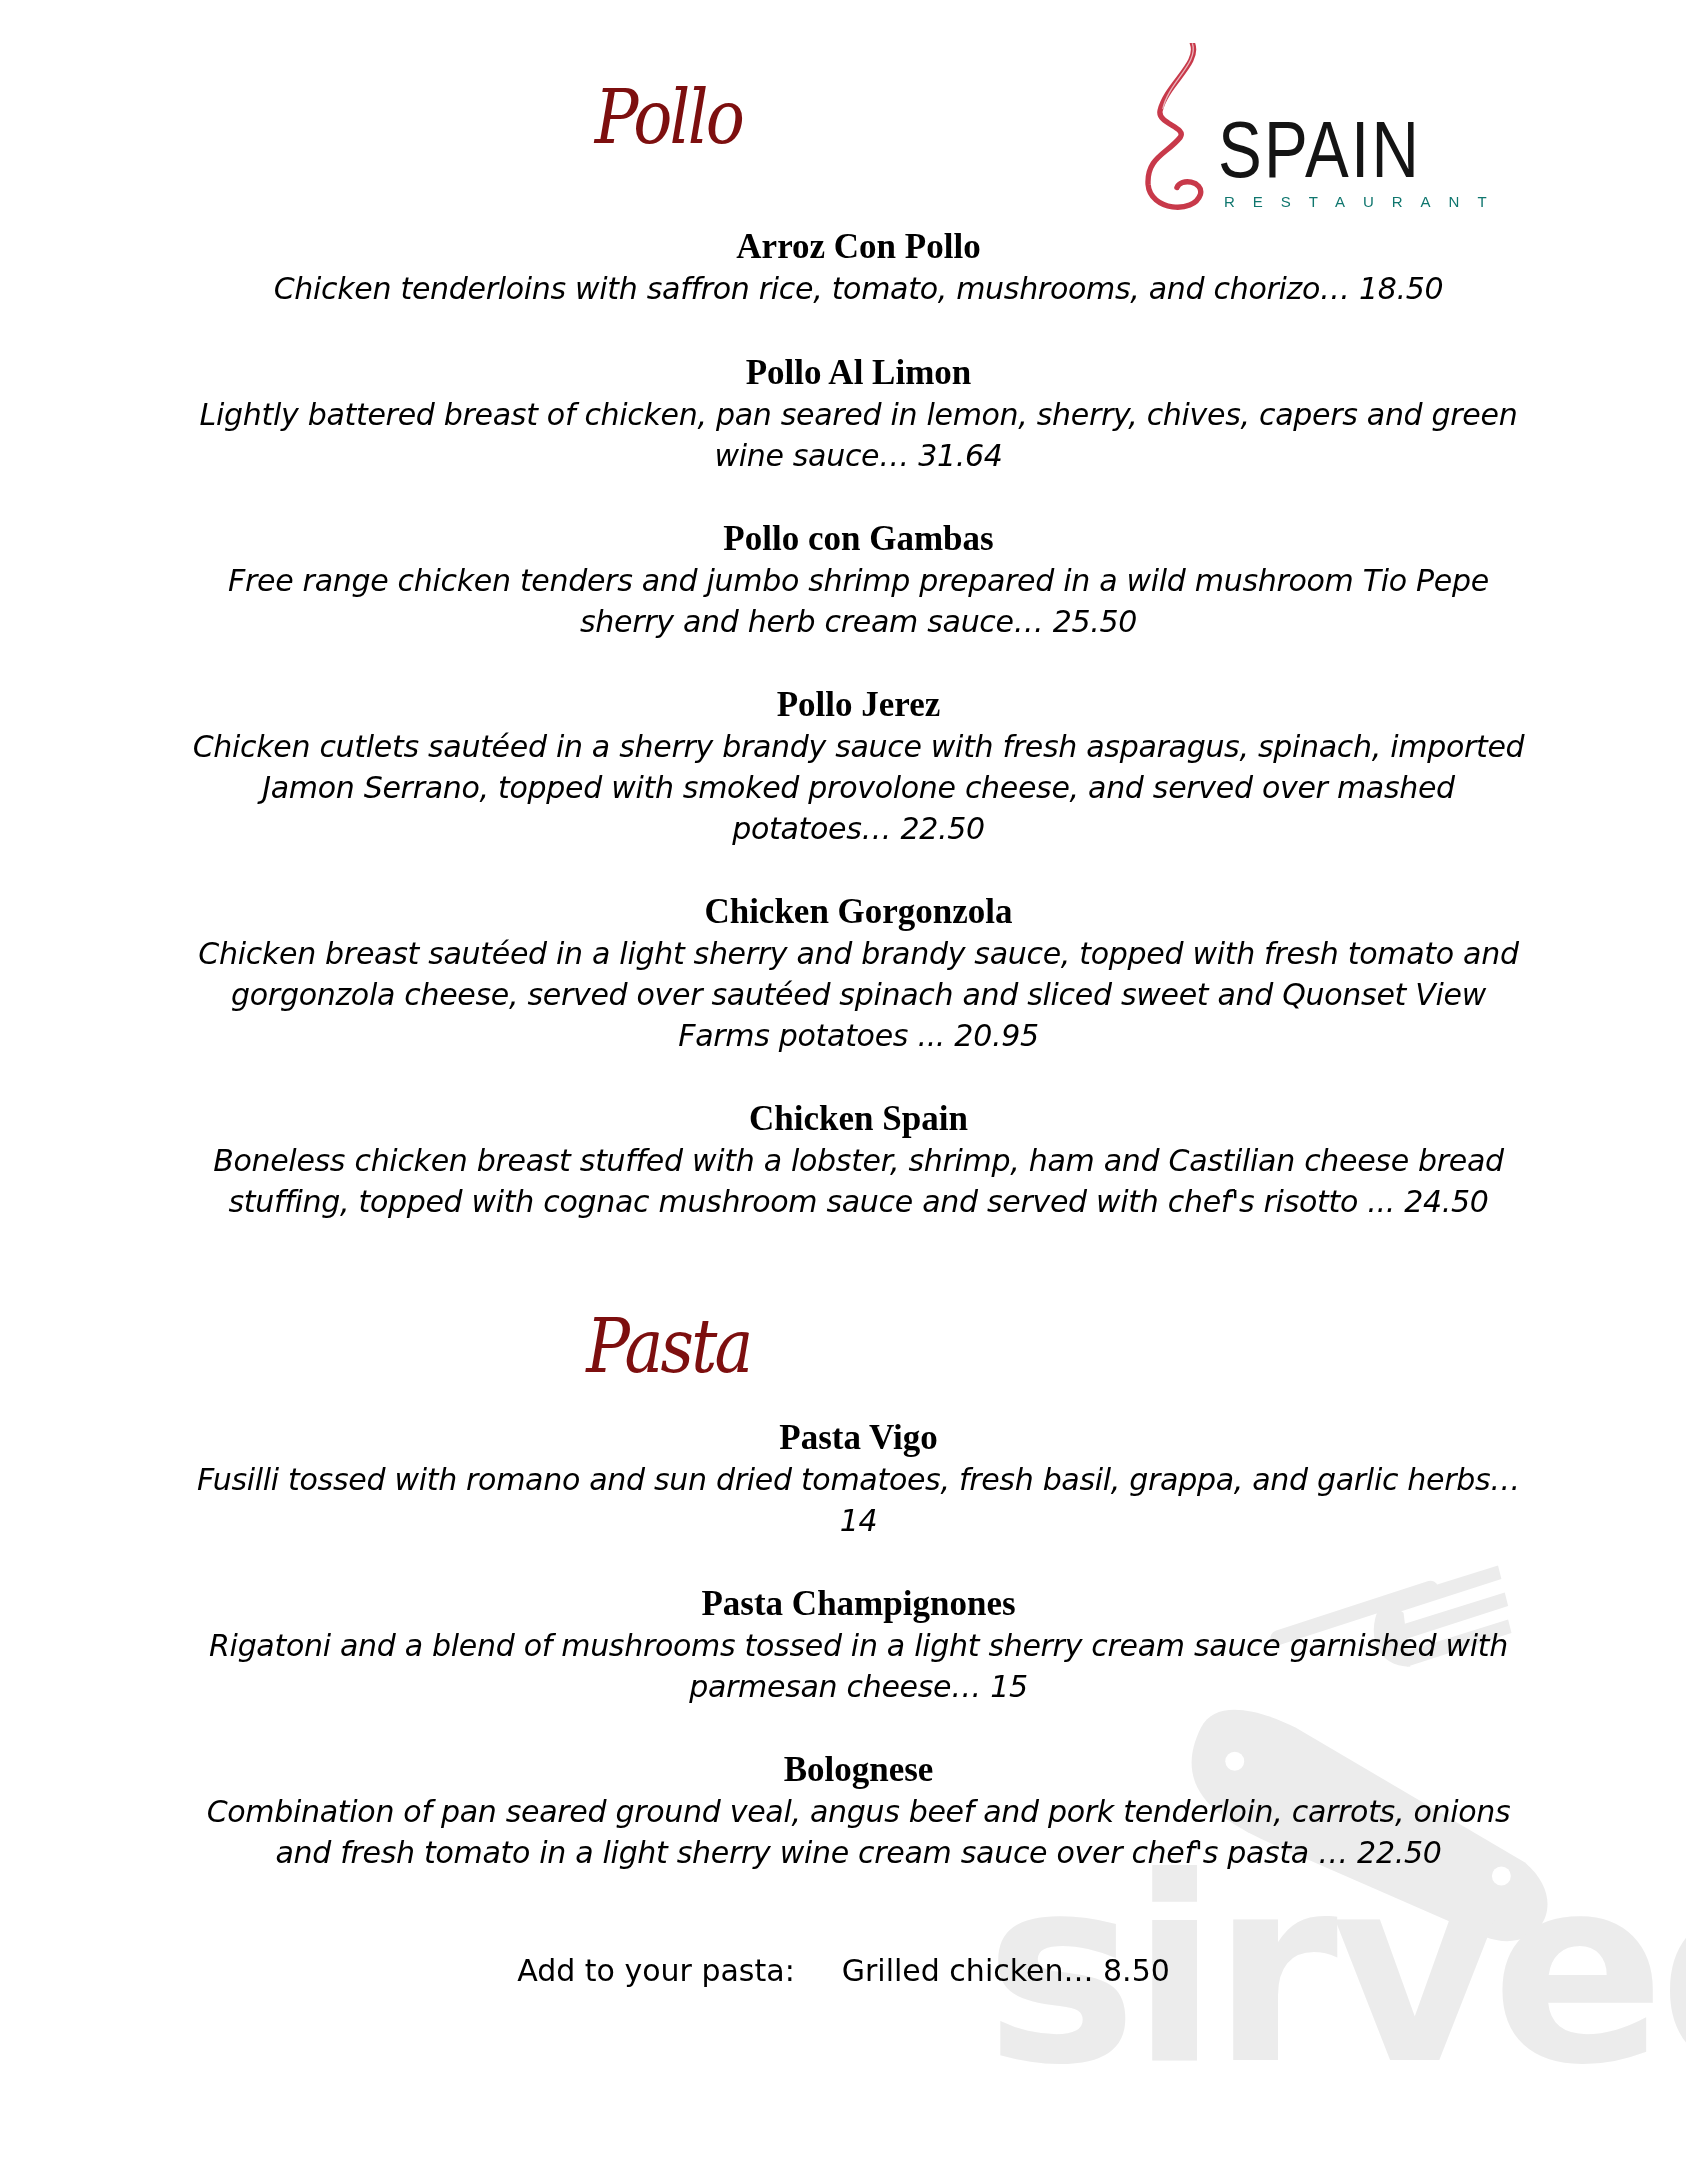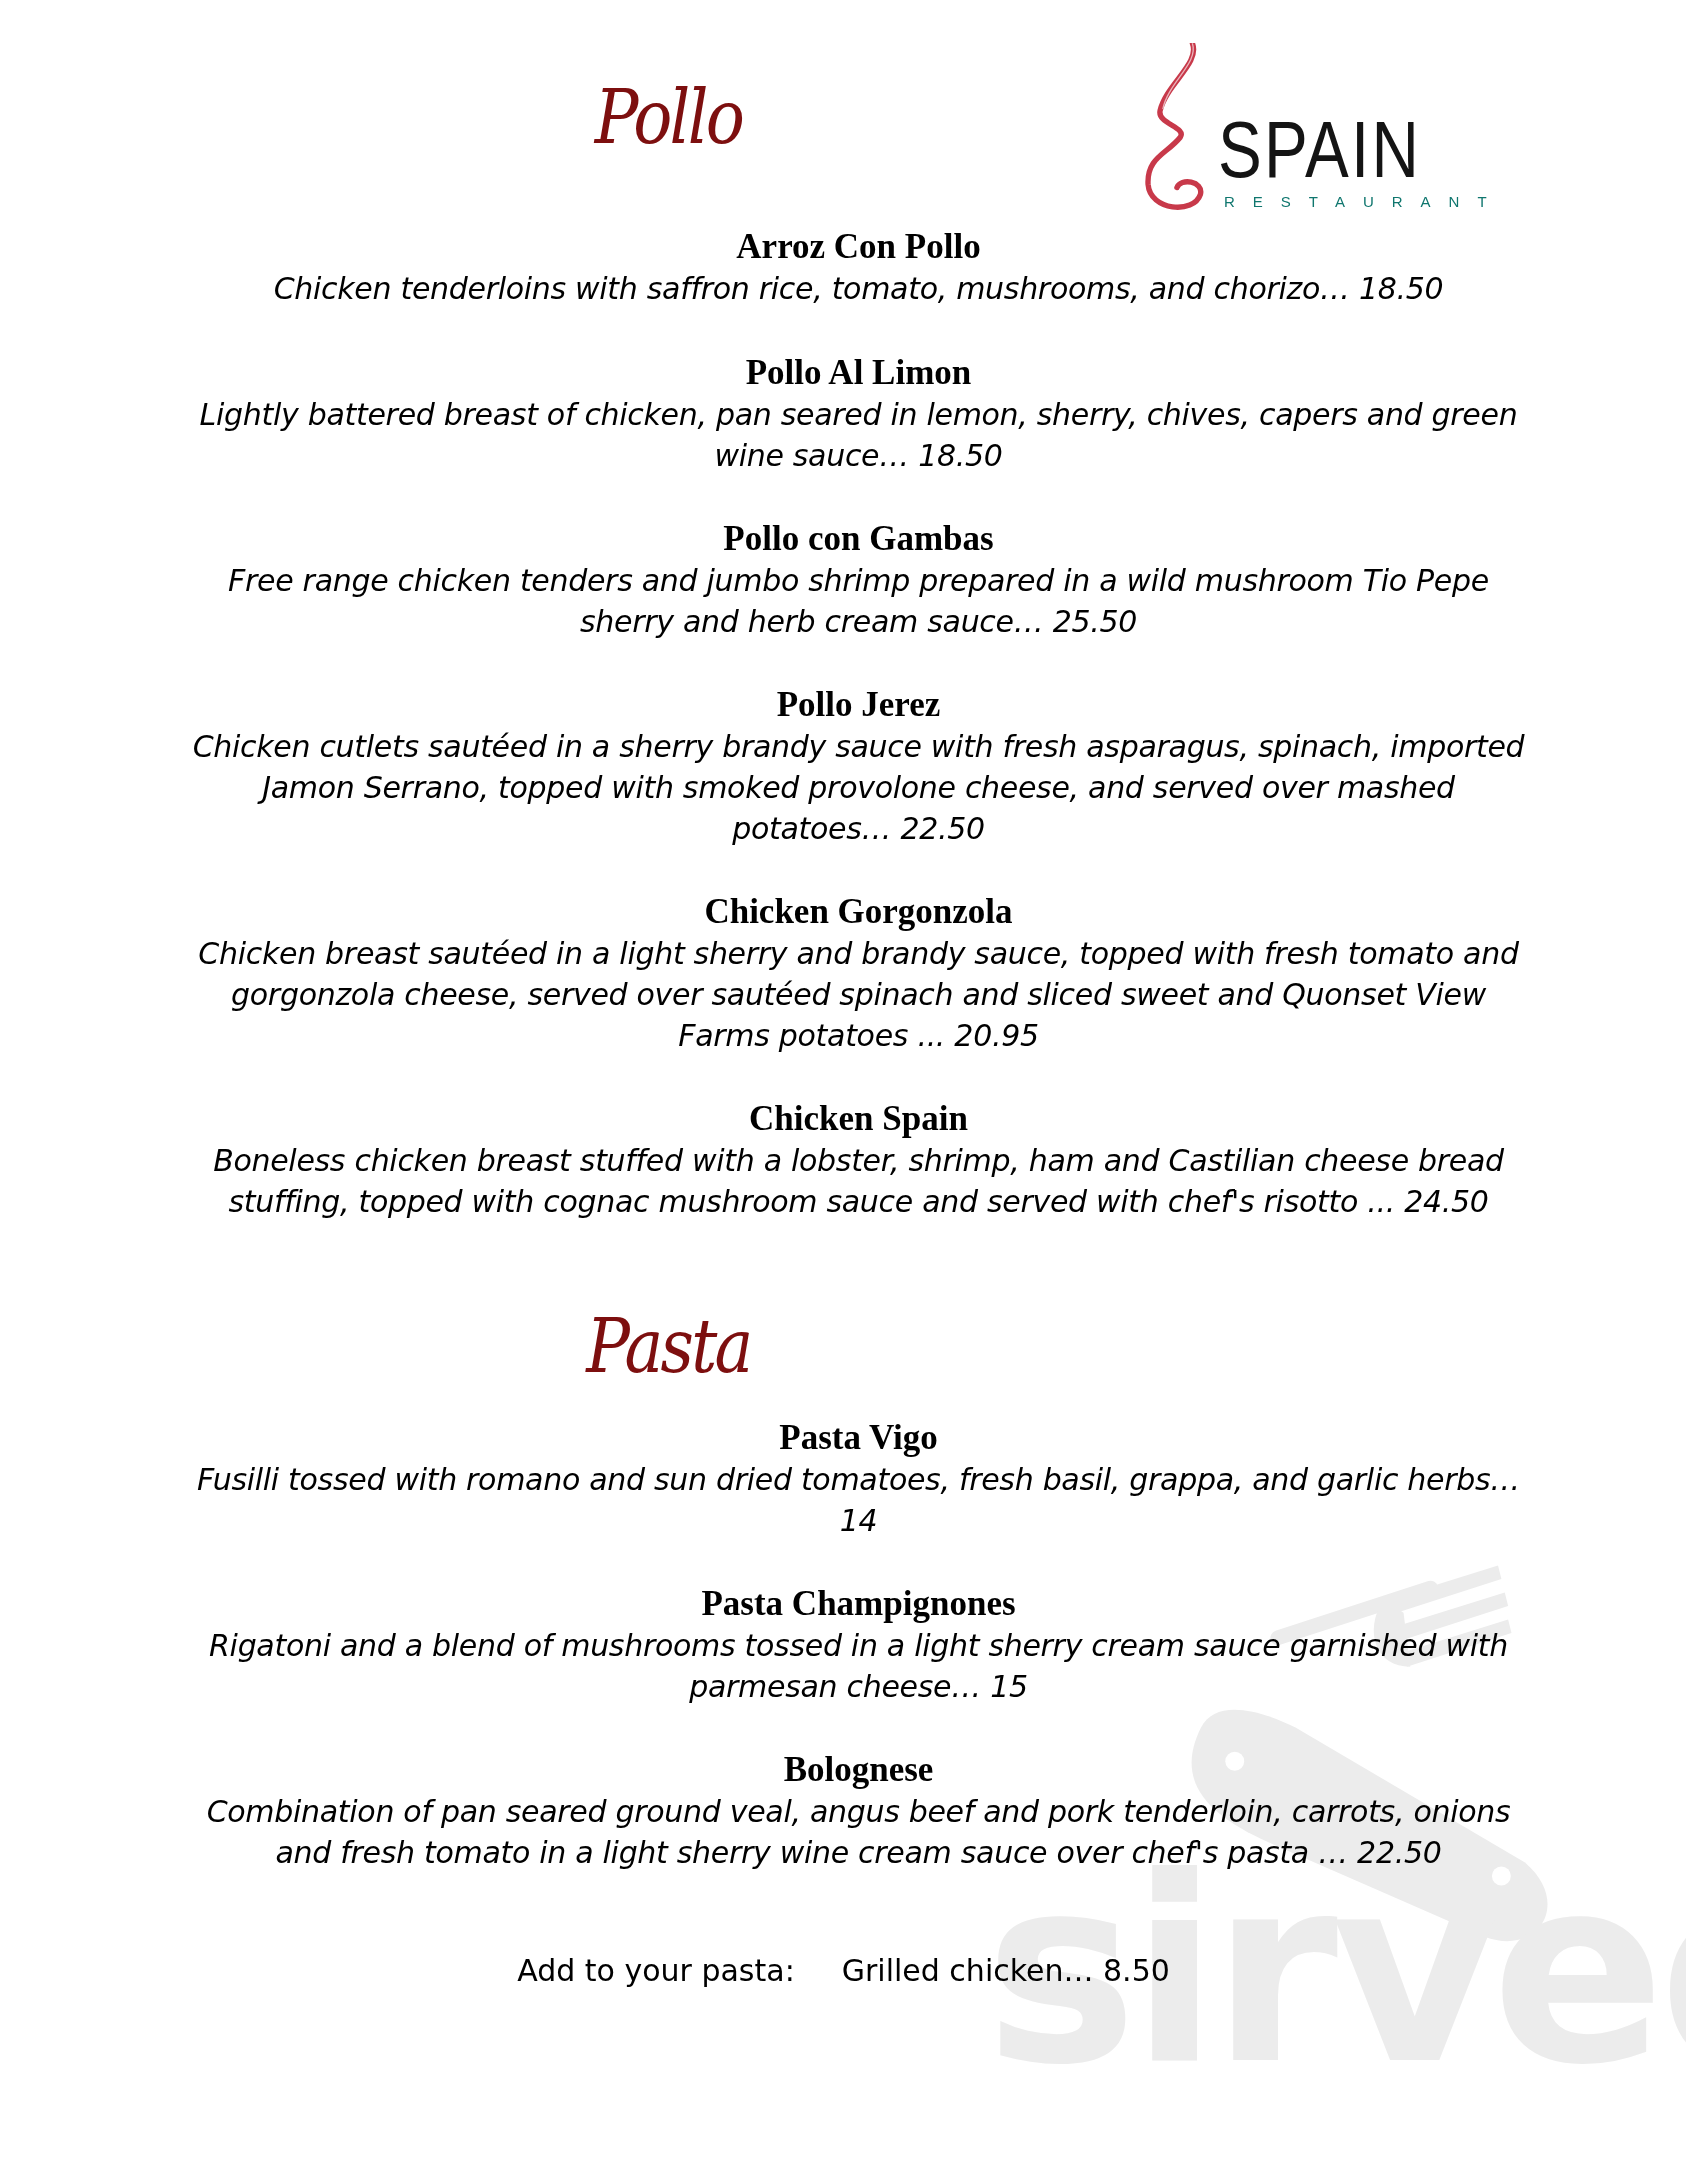--- a/index.html
+++ b/index.html
@@ -49,21 +49,21 @@
     <div class="logo-sub">RESTAURANT</div>
   </div>
 
   <div class="item" style="top:226px">
     <div class="item-name">Arroz Con Pollo</div>
     <div class="item-desc">Chicken tenderloins with saffron rice, tomato, mushrooms, and chorizo… 18.50</div>
   </div>
 
   <div class="item" style="top:352px">
     <div class="item-name">Pollo Al Limon</div>
-    <div class="item-desc">Lightly battered breast of chicken, pan seared in lemon, sherry, chives, capers and green wine sauce… 18.50</div>
+    <div class="item-desc">Lightly battered breast of chicken, pan seared in lemon, sherry, chives, capers and green wine sauce… 31.64</div>
   </div>
 
   <div class="item" style="top:518px">
     <div class="item-name">Pollo con Gambas</div>
     <div class="item-desc">Free range chicken tenders and jumbo shrimp prepared in a wild mushroom Tio Pepe sherry and herb cream sauce… 25.50</div>
   </div>
 
   <div class="item" style="top:684px">
     <div class="item-name">Pollo Jerez</div>
     <div class="item-desc">Chicken cutlets sautéed in a sherry brandy sauce with fresh asparagus, spinach, imported Jamon Serrano, topped with smoked provolone cheese, and served over mashed potatoes… 22.50</div>

